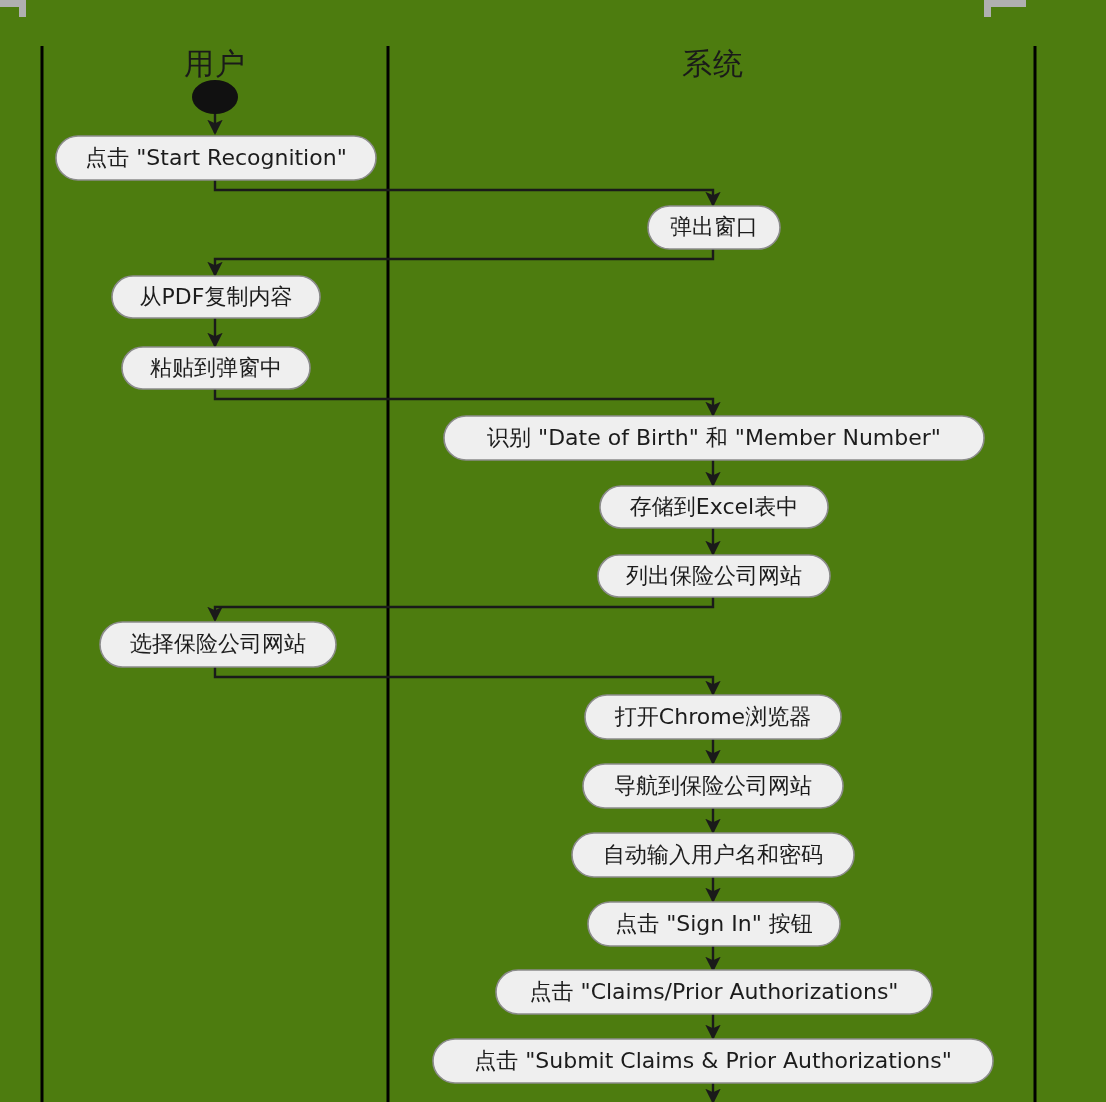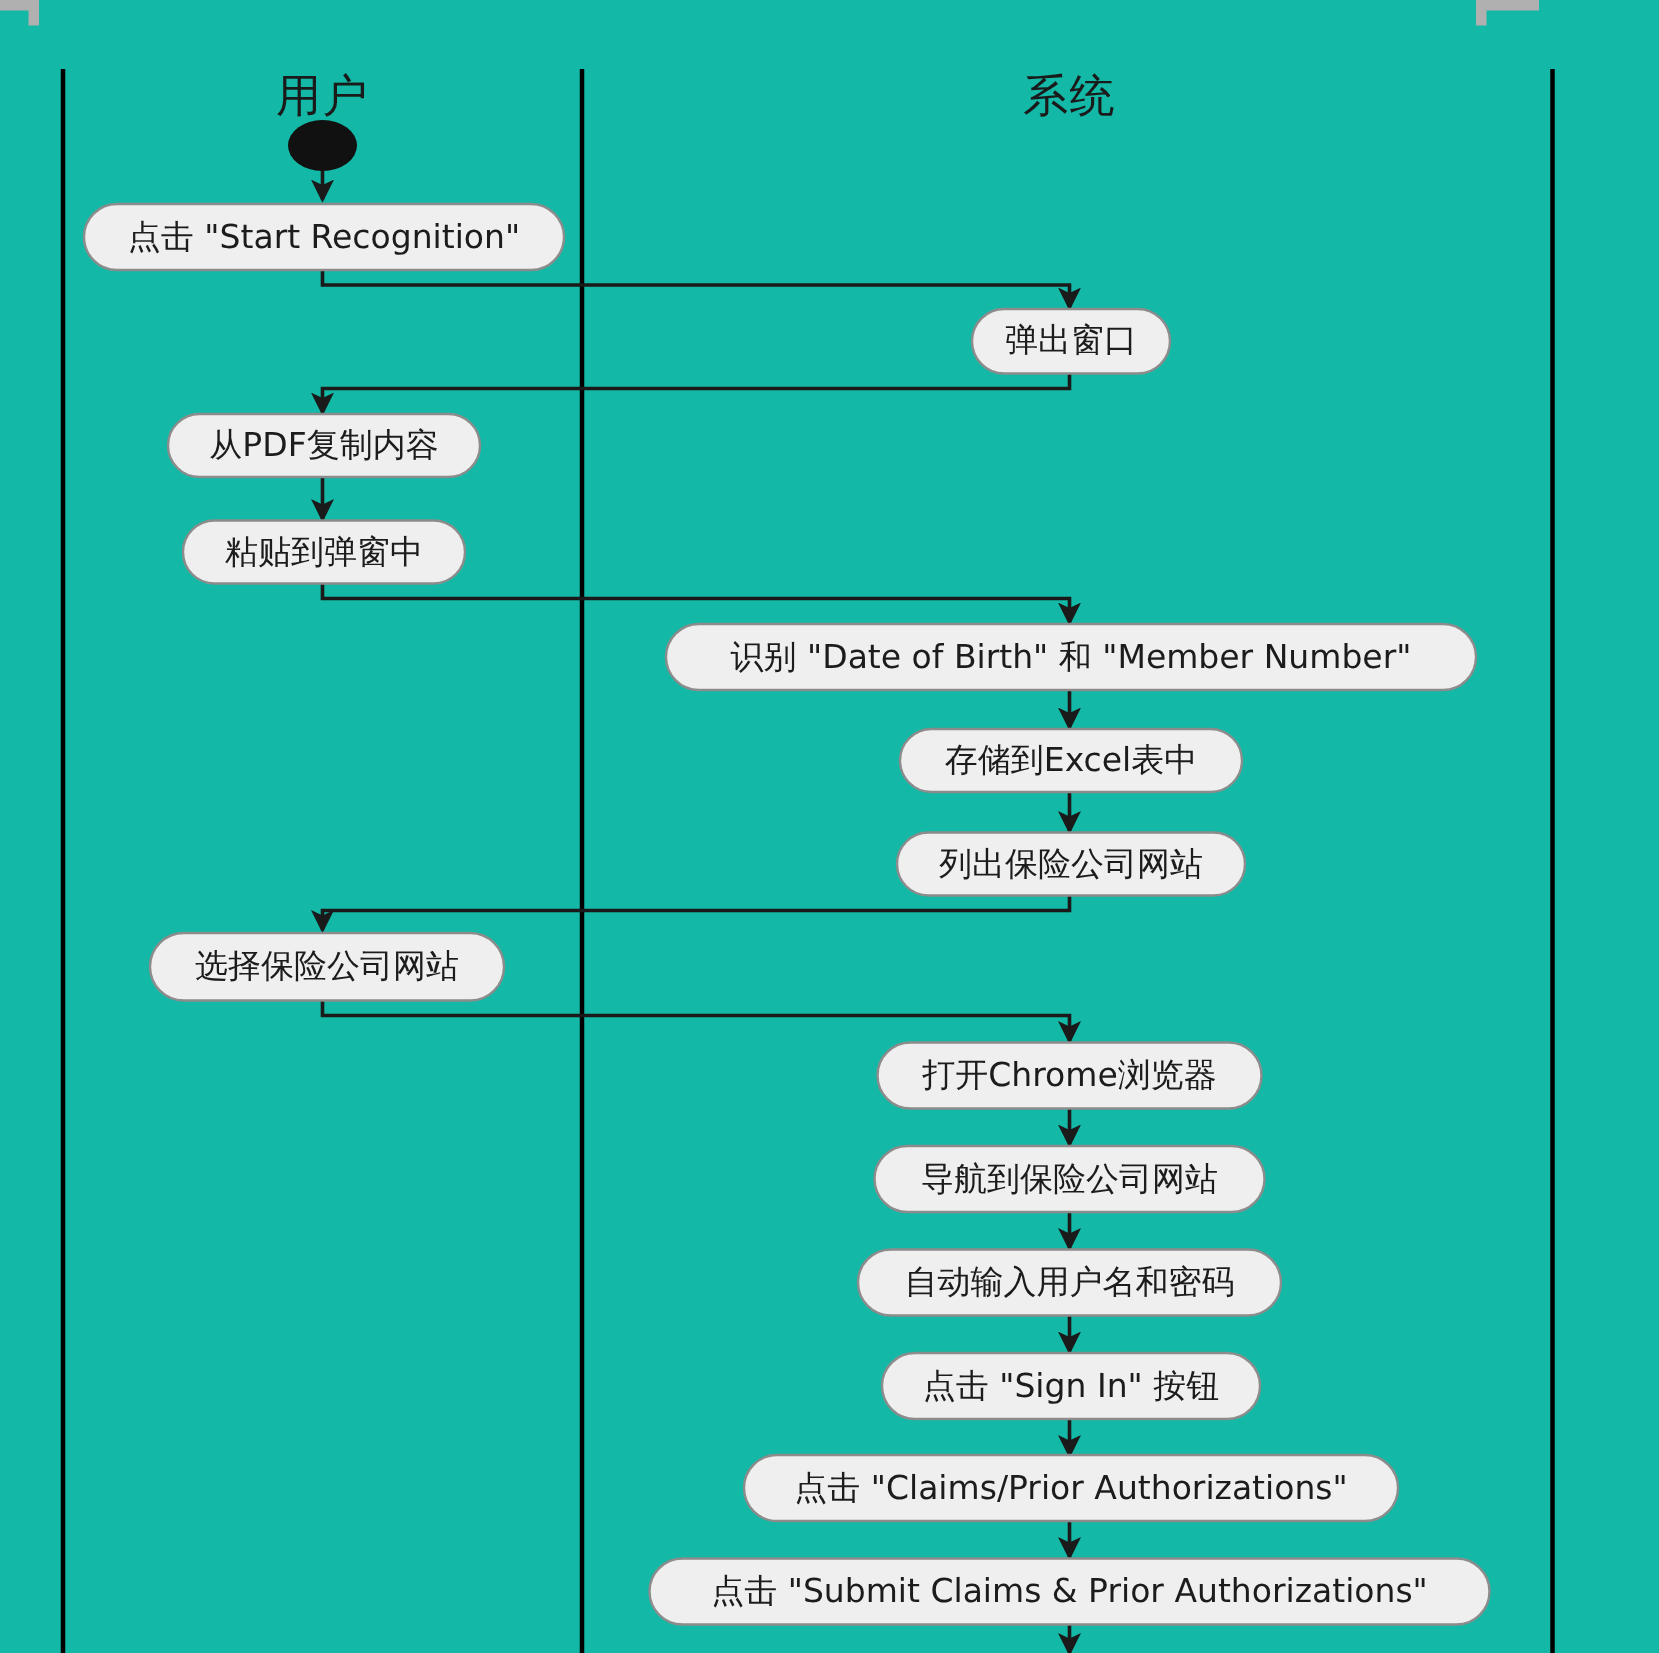--- a/index.html
+++ b/index.html
@@ -4,21 +4,21 @@
 <style>
   html, body {
     margin: 0;
     padding: 0;
     background: #ffffff;
   }
   #canvas {
     position: relative;
     width: 1106px;
     height: 1102px;
-    background: #14b8a6;
+    background: #4d7c0f;
     overflow: hidden;
     font-family: "DejaVu Sans", "Liberation Sans", sans-serif;
   }
   svg.diagram {
     position: absolute;
     left: 0;
     top: 0;
     width: 1106px;
     height: 1102px;
   }

